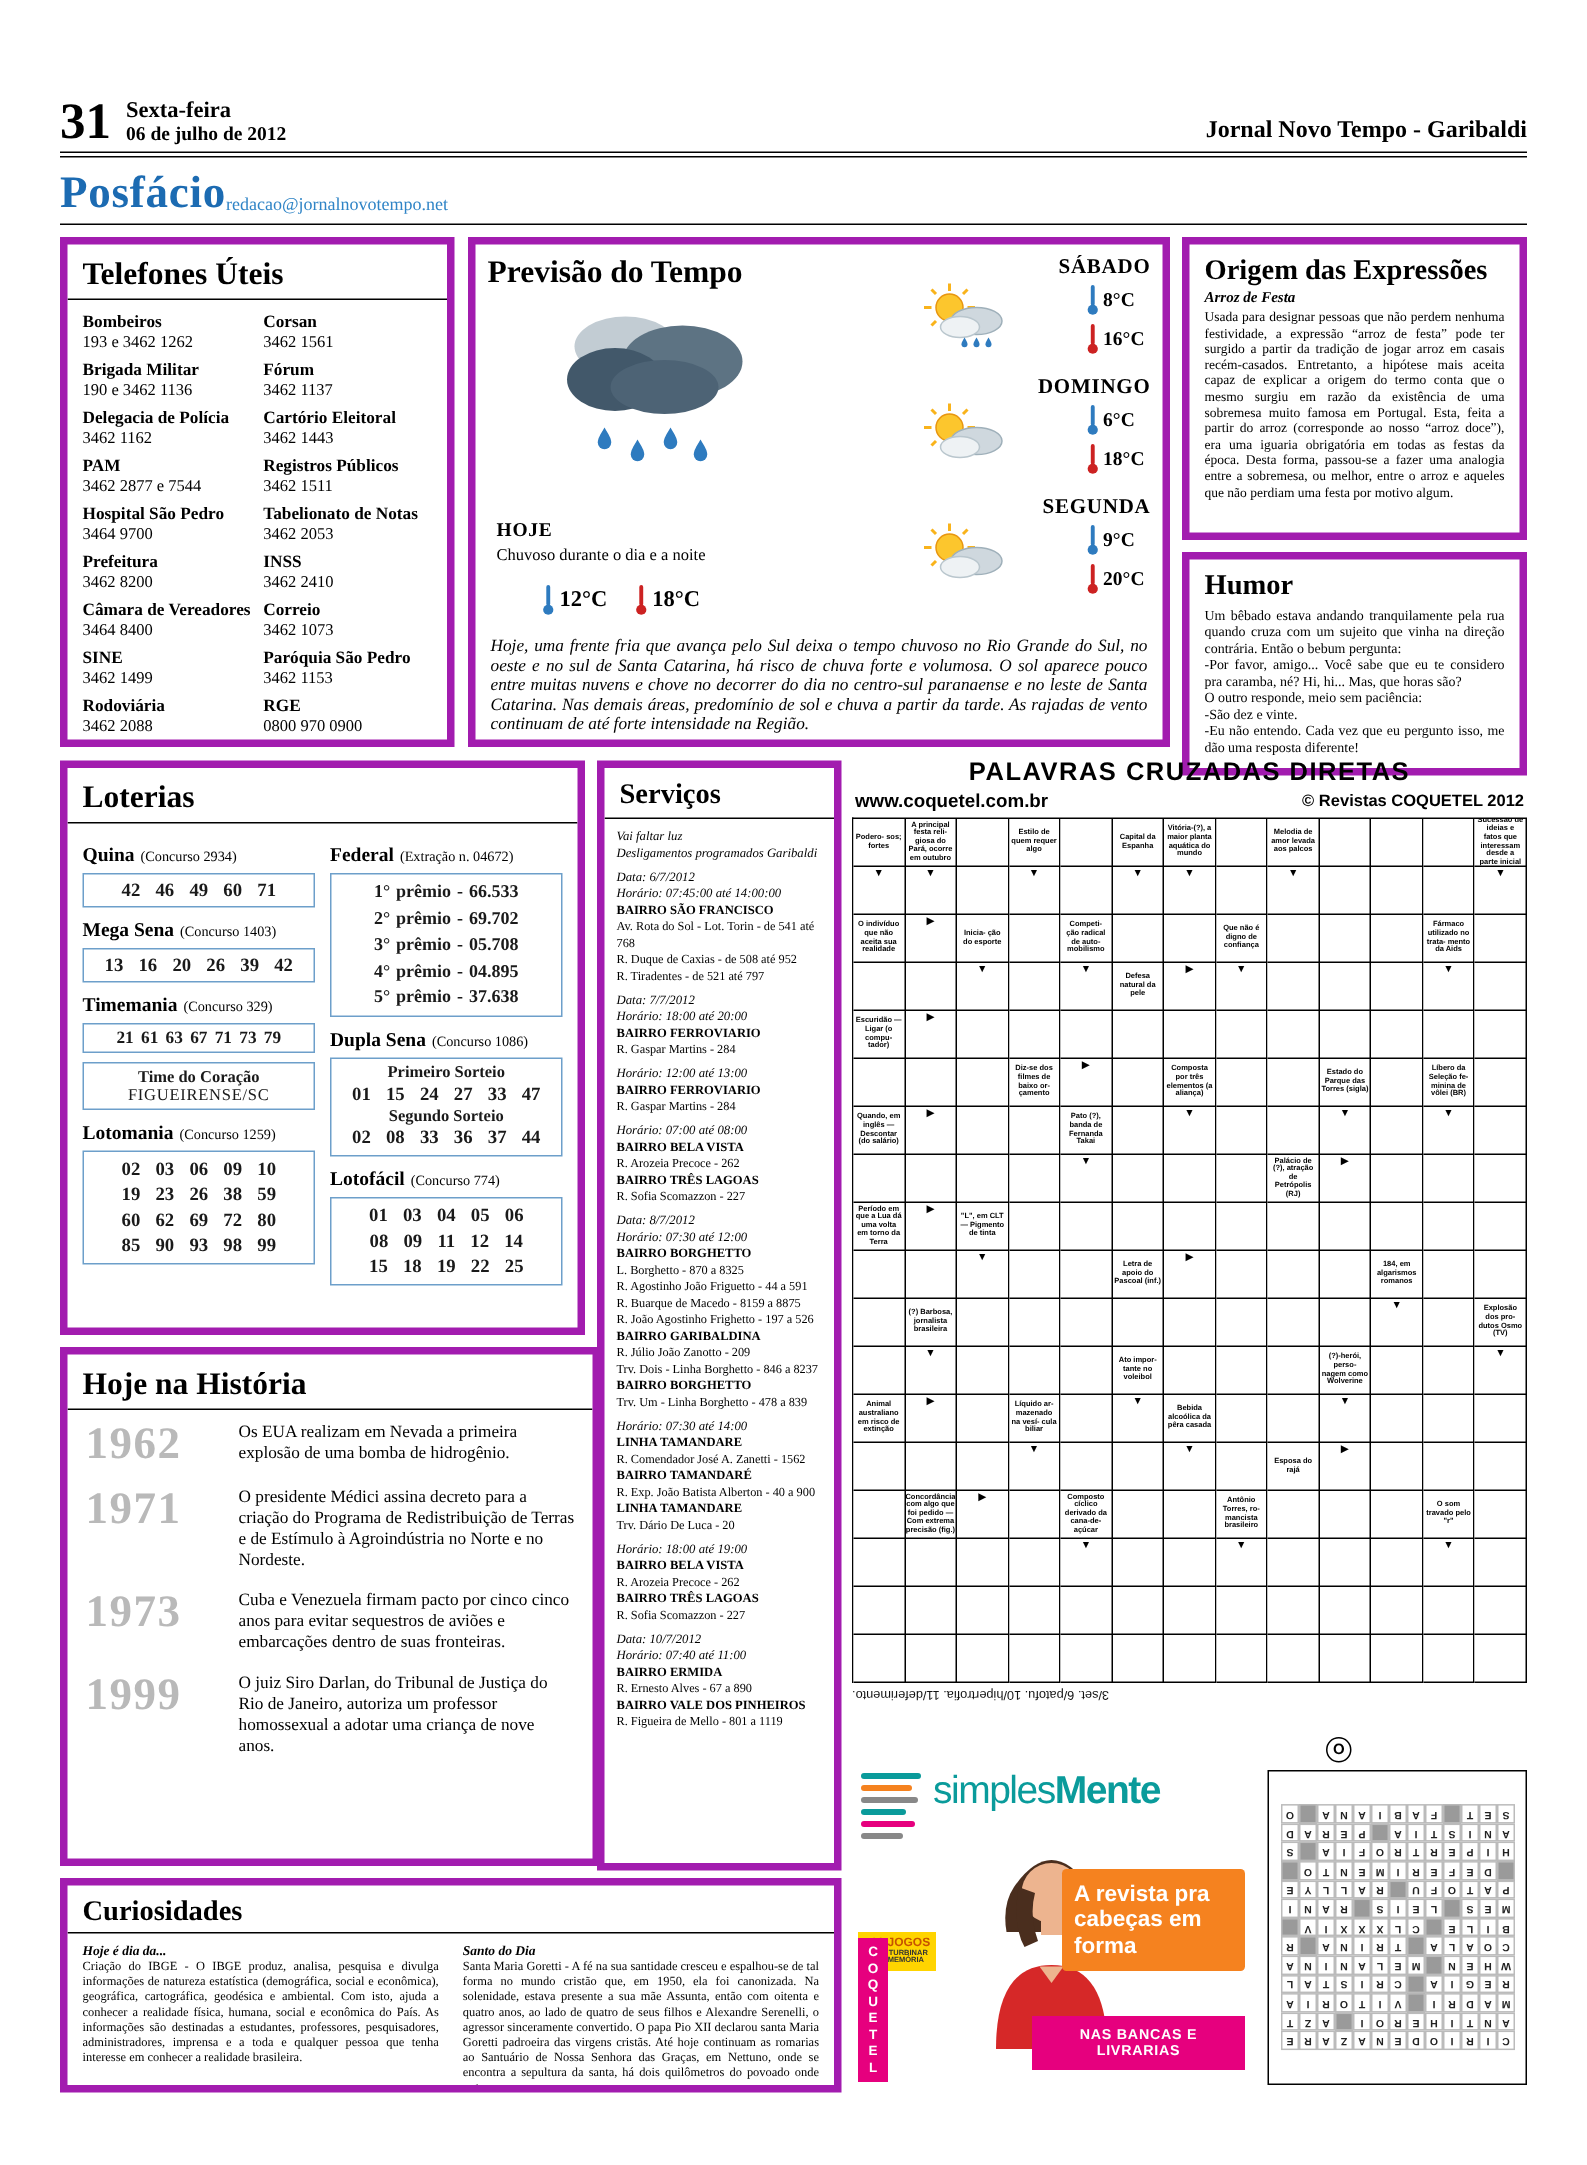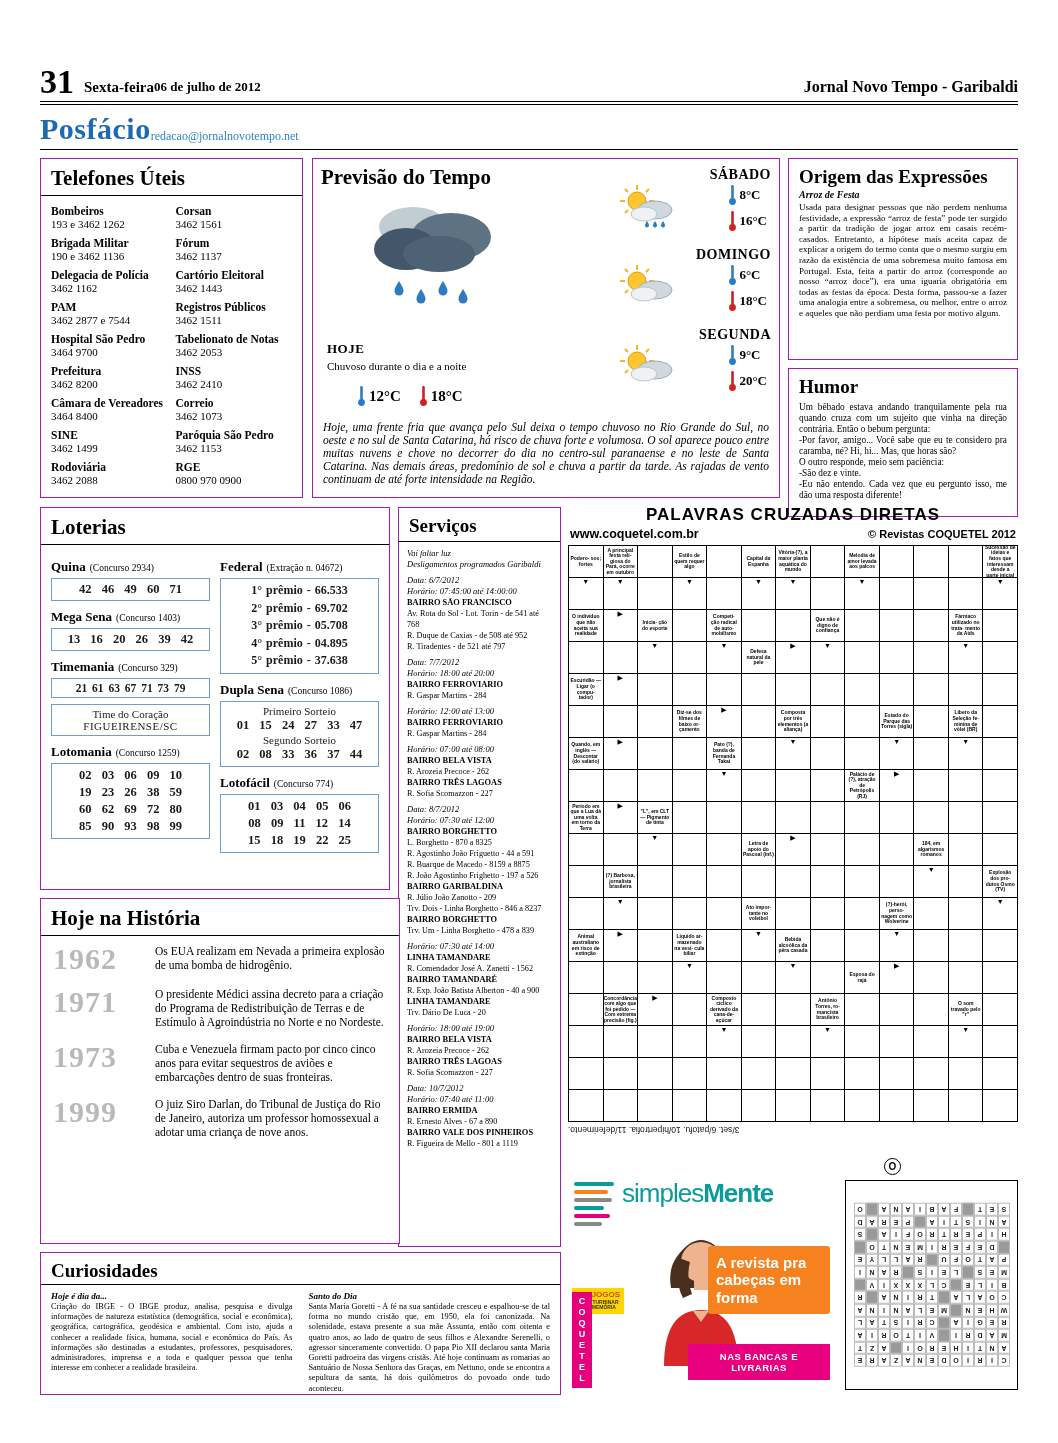--- a/index.html
+++ b/index.html
@@ -3,32 +3,32 @@
 <meta charset="utf-8">
 <style>
   *{margin:0;padding:0;box-sizing:border-box}
   body{width:1058px;height:1443px;background:#fff;font-family:"Liberation Serif",serif;color:#000;position:relative;overflow:hidden}
   .page{position:absolute;inset:0;background:#fff}
 
   
   .hdr-row1{position:absolute;left:40px;right:40px;top:58px;height:40px;display:flex;justify-content:space-between;align-items:flex-end}
   .hdr-left{display:flex;align-items:flex-end;gap:10px}
   .page-num{font-size:34px;font-weight:700;line-height:.9}
-  .date-block{display:flex;flex-direction:row;line-height:1.05;padding-bottom:2px}
+  .date-block{display:flex;flex-direction:column;line-height:1.05;padding-bottom:2px}
   .weekday{font-size:15px;font-weight:700}
   .date{font-size:13px;font-weight:700}
   .paper-name{font-size:16px;font-weight:700;padding-bottom:2px}
   .double-rule{position:absolute;left:40px;right:40px;top:101px;height:4px;border-top:1.6px solid #000;border-bottom:1px solid #000}
   .section-row{position:absolute;left:40px;right:40px;top:106px;height:40px;display:flex;justify-content:flex-start;align-items:flex-end}
   .section-title{font-size:30px;font-weight:700;color:#1c6bb2;letter-spacing:.5px}
   .email{font-size:12px;color:#2f84c6;padding-bottom:2px}
   .single-rule{position:absolute;left:40px;right:40px;top:149px;border-top:1px solid #000}
 
   
-  .box{position:absolute;border:1px solid #a21caf;background:#fff;overflow:hidden}
+  .box{position:absolute;border:5px solid #a21caf;background:#fff;overflow:hidden}
   .btitle{font-weight:700;font-size:21px;padding:7px 10px 4px}
   .btitle.rule{border-bottom:1px solid #000}
 
   
   .phones-wrap{display:flex;padding:9px 10px;gap:8px}
   .ph-col{flex:1}
   .ph-entry{margin-bottom:7px}
   .ph-name{font-weight:700;font-size:11.5px;line-height:13px}
   .ph-num{font-size:11px;line-height:12px}
 
@@ -55,21 +55,21 @@
 
   
   .lot-wrap{display:flex;gap:10px;padding:8px 10px}
   .lot-col{flex:1}
   .lot-label{margin-top:4px}
   .lot-name{font-weight:700;font-size:13px}
   .lot-conc{font-size:9.5px}
   .numbox{border:1px solid #6d9fca;padding:3px 2px;margin:3px 0 6px;text-align:center;font-size:12.5px;font-weight:700;word-spacing:7px;color:#1a1a1a}
   .numbox.tight{word-spacing:2px;font-size:11.5px}
   .numbox .nrow{line-height:17px;word-spacing:7px}
-  .numbox .lab{font-weight:400;font-size:11px;word-spacing:0}
+  .numbox .lab{font-weight:700;font-size:11px;word-spacing:0}
   .numbox .team{font-weight:400;font-size:11px;word-spacing:0;letter-spacing:.5px}
   .numbox .fed{font-weight:700;font-size:12px;line-height:17.5px;word-spacing:1px}
 
   
   .svc-lines{padding:6px 8px}
   .svc-i{font-style:italic;font-size:8.5px;line-height:11px}
   .svc-b{font-weight:700;font-size:8.4px;line-height:11px}
   .svc-n{font-size:8.2px;line-height:11px}
   .svc-sp{height:5px}
 

